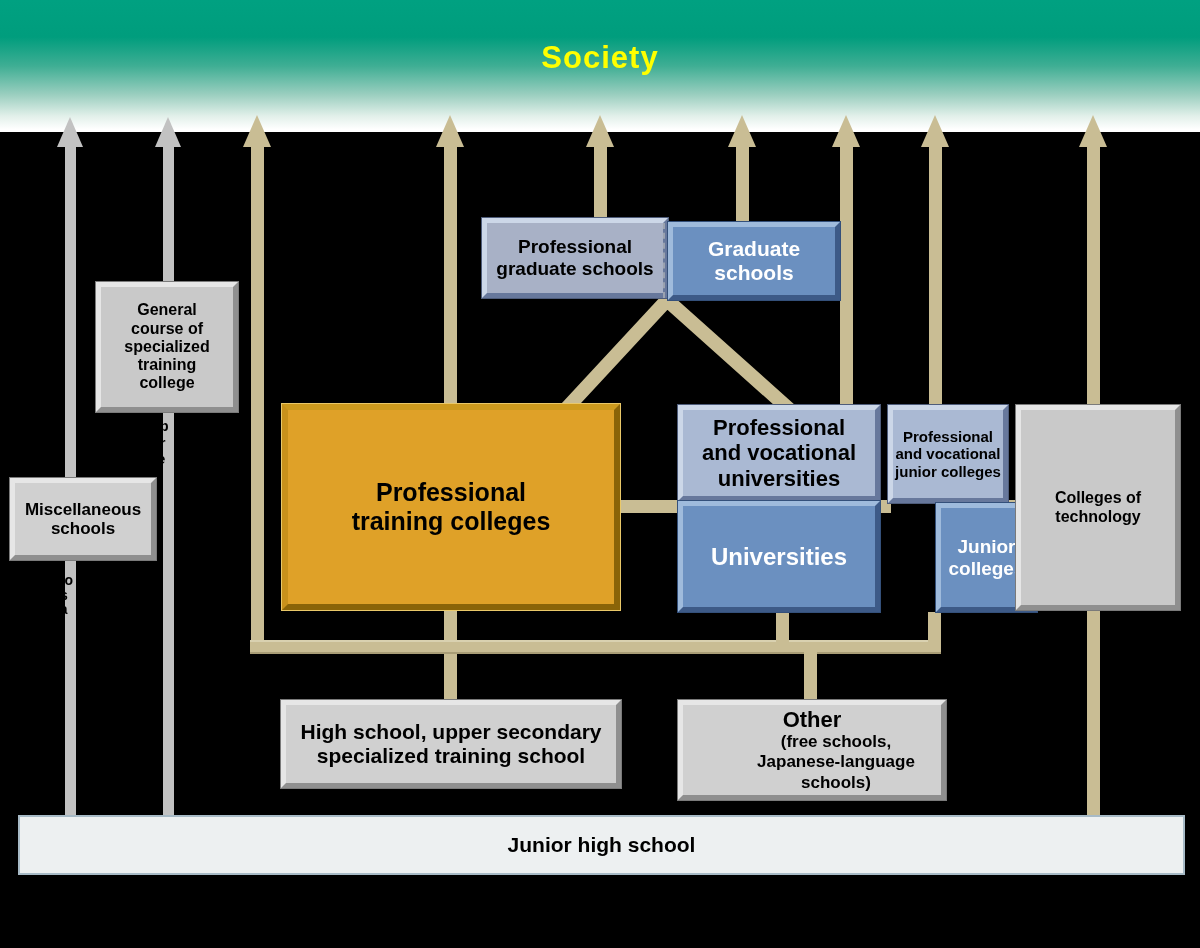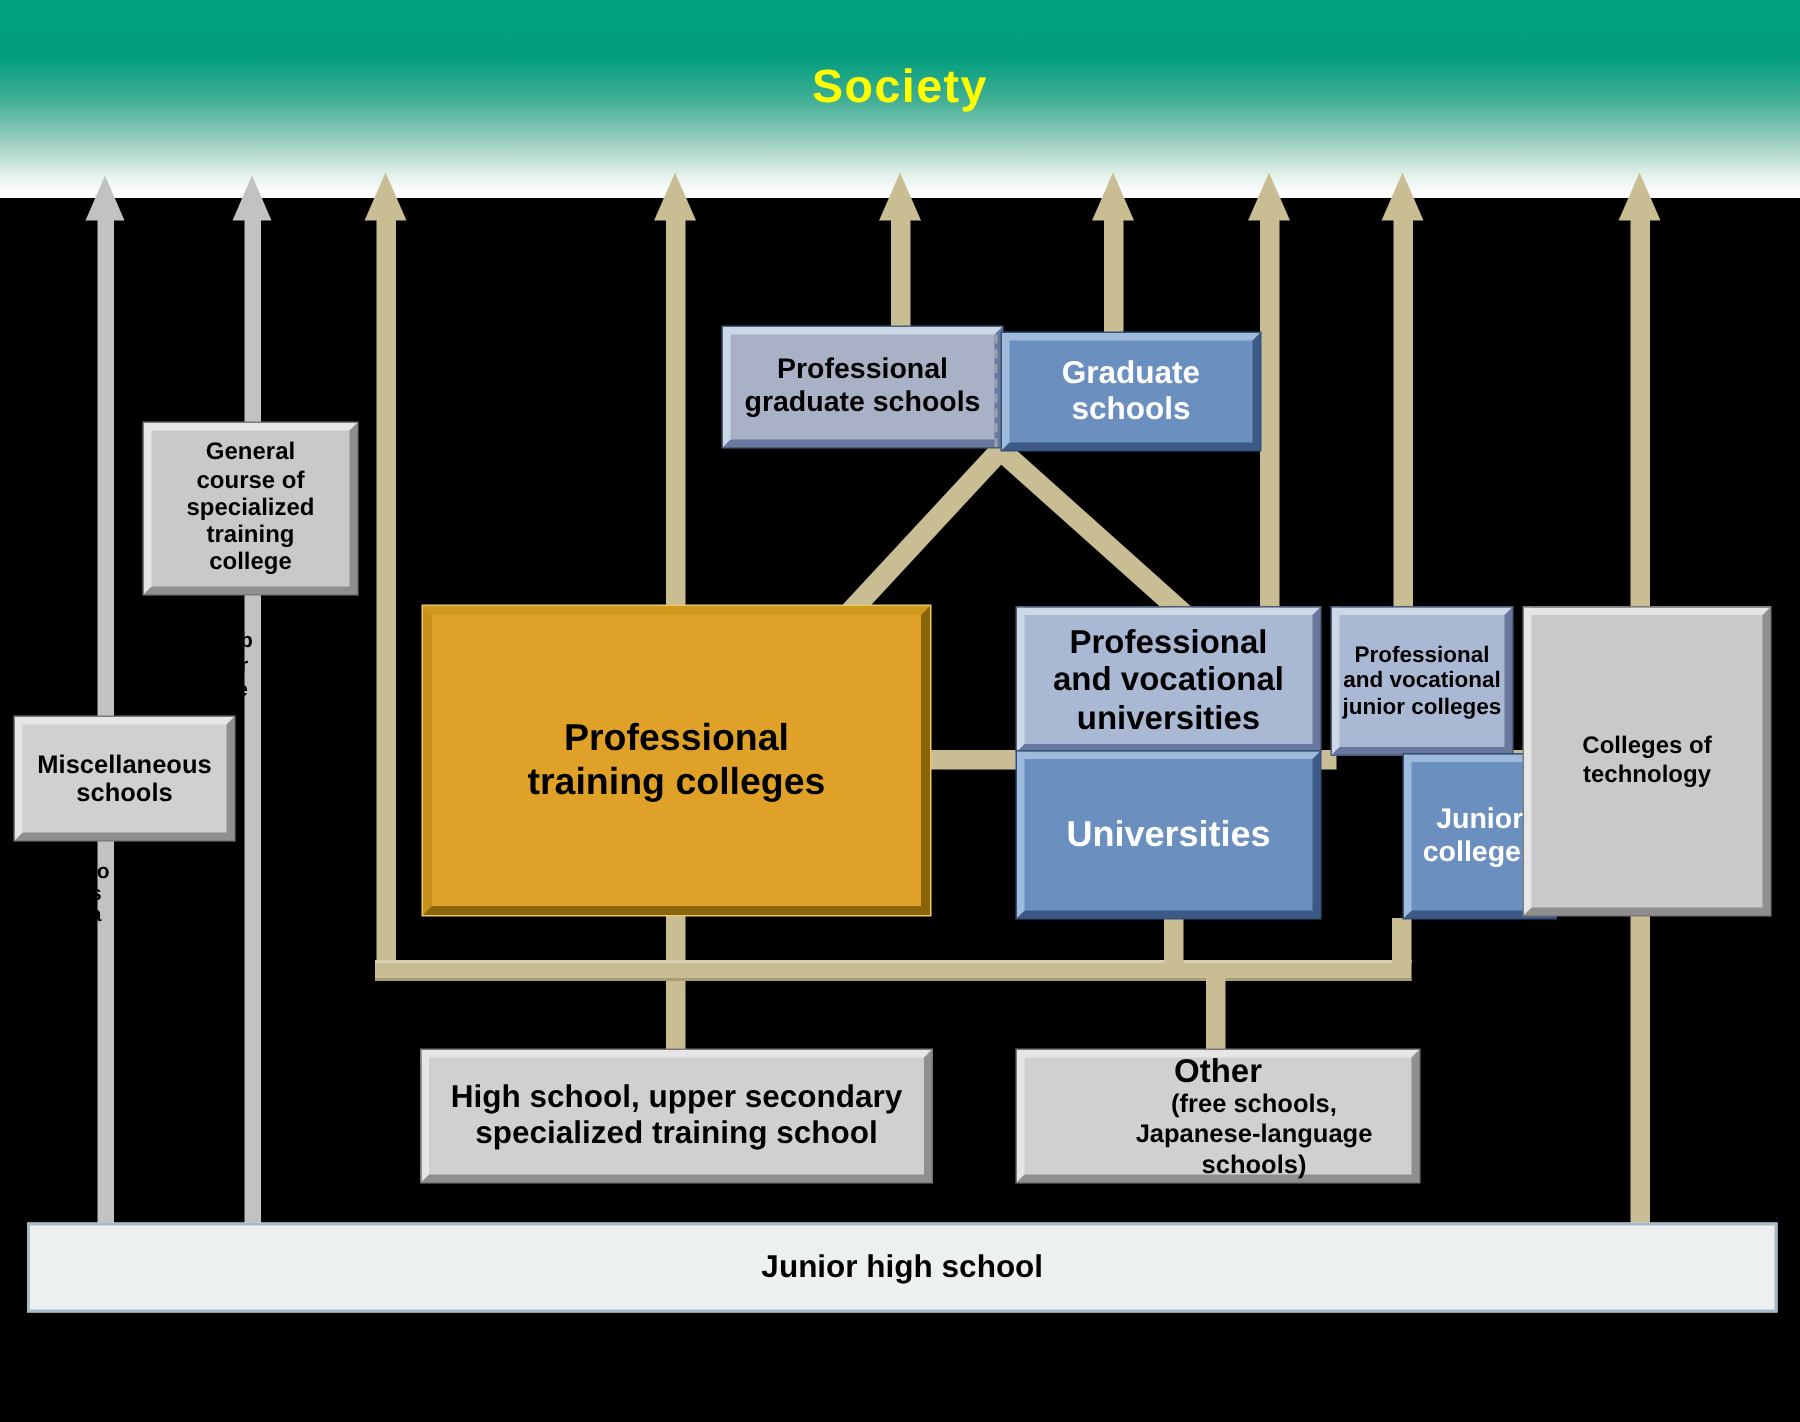--- a/index.html
+++ b/index.html
@@ -109,21 +109,21 @@
   <div class="box lblue-box" style="left:482px;top:218px;width:186px;height:80px;font-size:19px;background:#a8b1c6;">
     <span>Professional
 graduate schools</span>
   </div>
   <div class="box blue-box" style="left:668px;top:222px;width:172px;height:78px;font-size:21px;">
     <span>Graduate
 schools</span>
   </div>
   <div class="grad-divider"></div>
 
-  <div class="box gray-box" style="left:96px;top:282px;width:142px;height:114px;font-size:16px;">
+  <div class="box gray-box" style="left:96px;top:282px;width:142px;height:130px;font-size:16px;">
     <span>General
 course of
 specialized
 training
 college</span>
   </div>
 
   <div class="box gray-box" style="left:10px;top:478px;width:146px;height:82px;font-size:17px;background:#d0d0d0;">
     <span>Miscellaneous
 schools</span>
@@ -156,21 +156,21 @@
   <div class="box gray-box" style="left:1016px;top:405px;width:164px;height:205px;font-size:16px;">
     <span>Colleges of
 technology</span>
   </div>
 
   <div class="box gray-box" style="left:281px;top:700px;width:340px;height:88px;font-size:21px;background:#d0d0d0;">
     <span>High school, upper secondary
 specialized training school</span>
   </div>
 
-  <div class="box gray-box" style="left:678px;top:700px;width:268px;height:88px;background:#d0d0d0;">
+  <div class="box gray-box" style="left:678px;top:700px;width:268px;height:100px;background:#d0d0d0;">
     <span class="other-title">Other</span>
     <span class="other-sub">(free schools,
 Japanese-language schools)</span>
   </div>
 
   <div class="box bar-box" style="left:18px;top:815px;width:1167px;height:60px;font-size:21px;">
     <span>Junior high school</span>
   </div>
 
   <span class="frag" style="left:160px;top:419px;">b</span>

